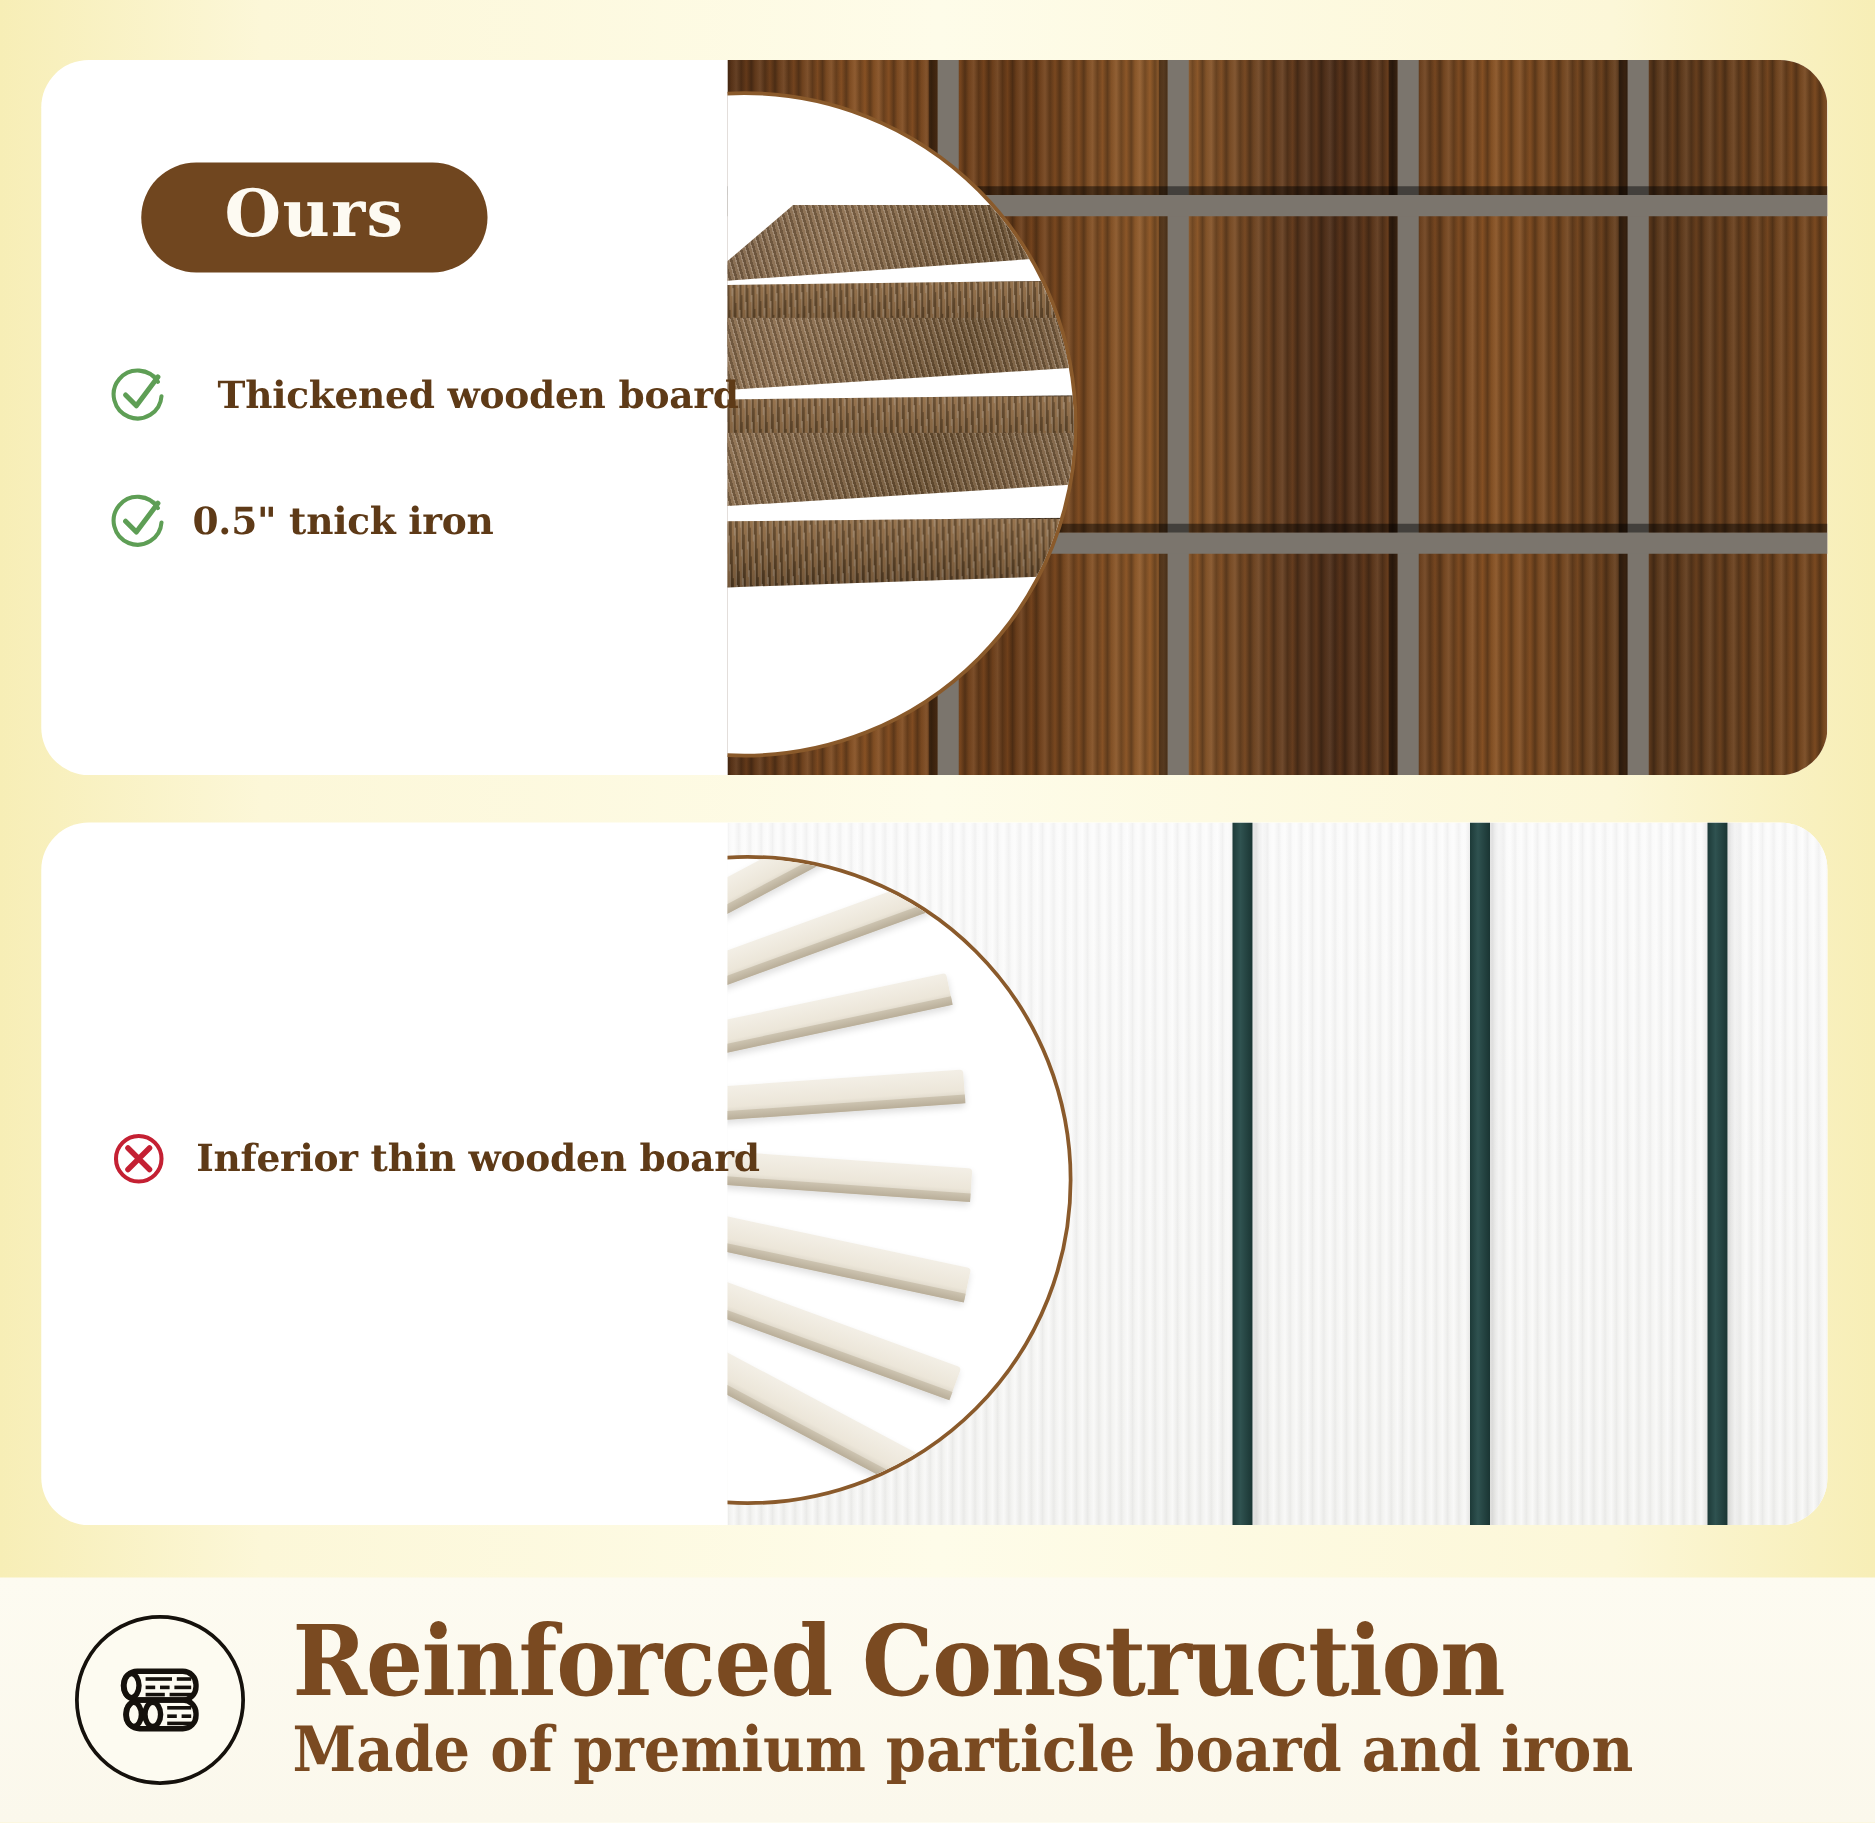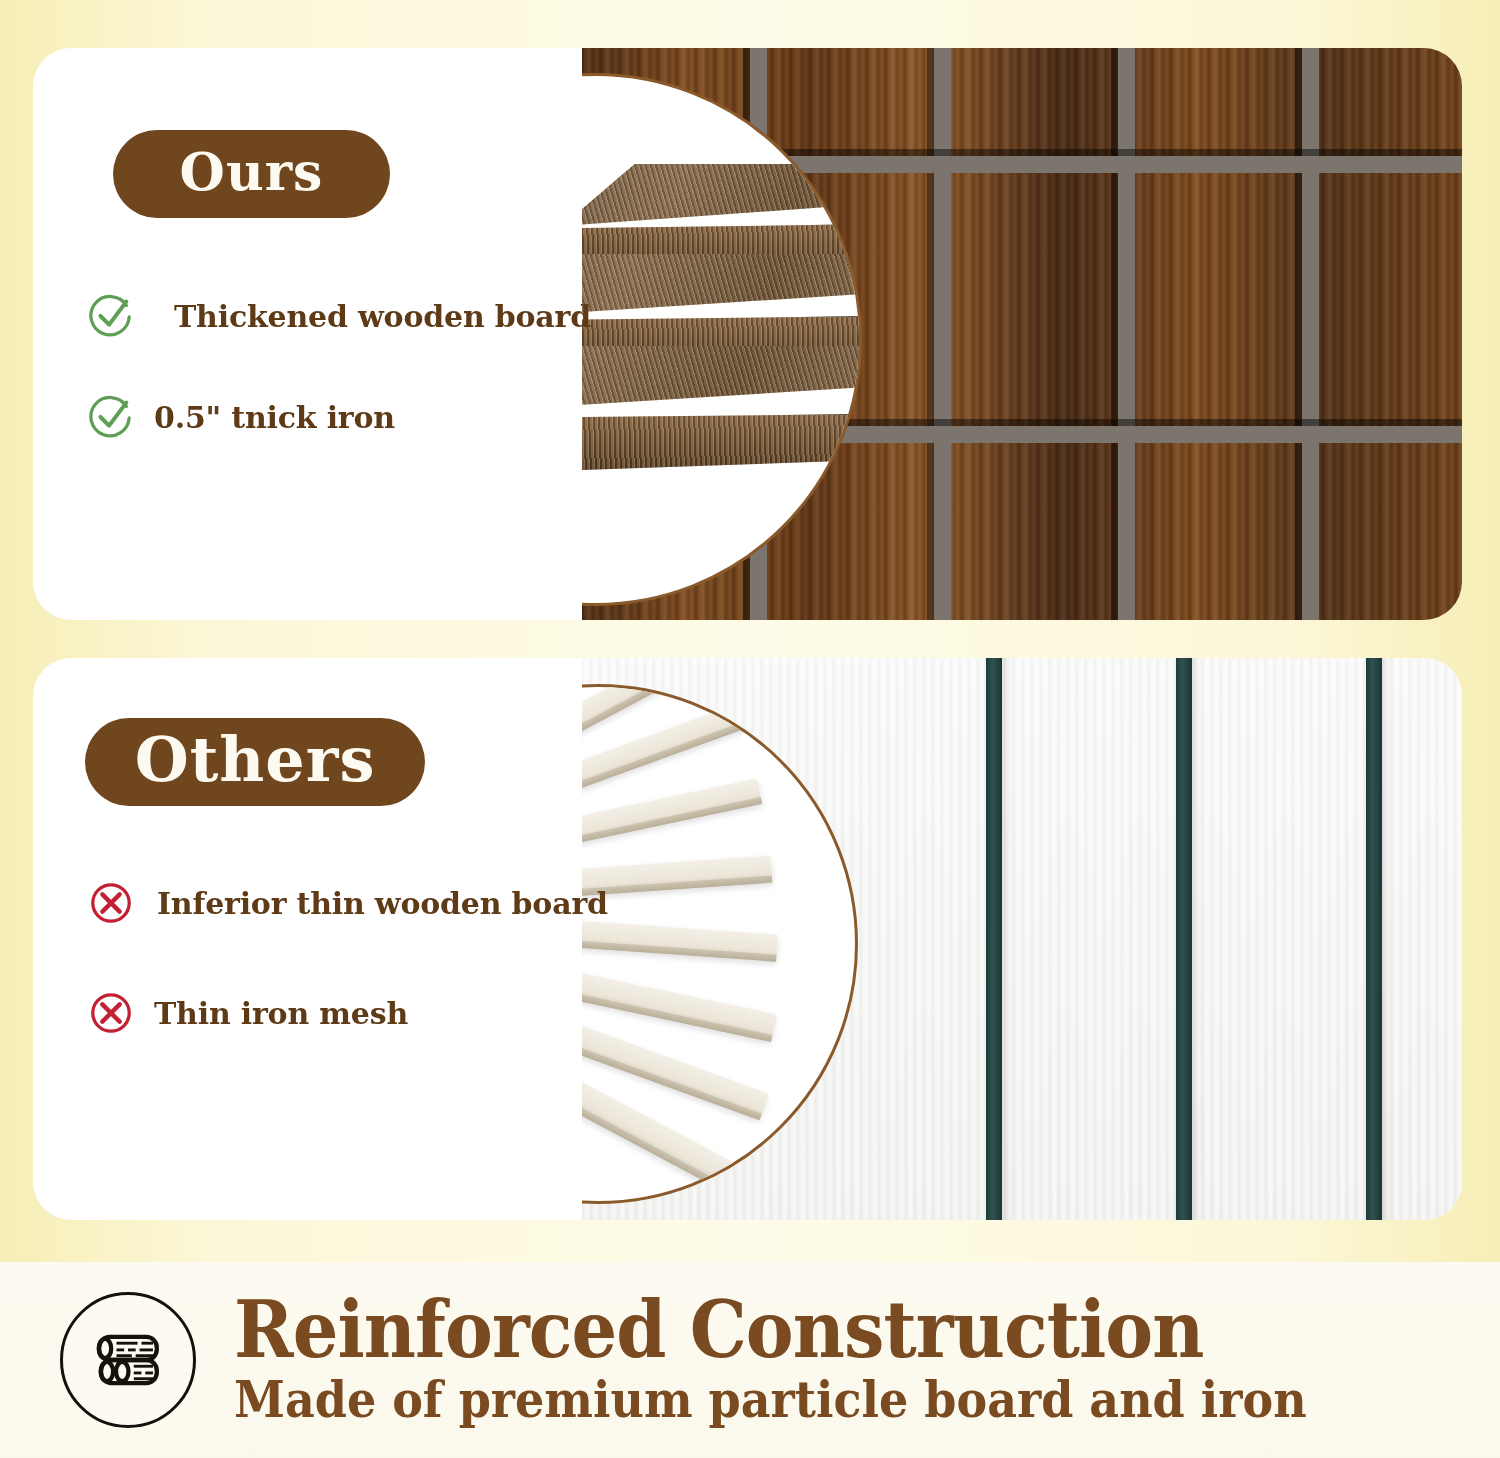--- a/index.html
+++ b/index.html
@@ -34,21 +34,21 @@
   .badge span { transform:translateY(-3px); }
 
   
   .feat { position:absolute; display:flex; align-items:center; gap:20px; }
   .feat .label {
     font-family:"DejaVu Serif", serif; font-weight:bold;
     font-size:30px; color:#5E3A17; white-space:nowrap; letter-spacing:-0.2px;
   }
   #feat-o-0 { left:88px; top:293px;gap:40px; }
   #feat-o-1 { left:88px; top:394px; }
-  #feat-x-0 { left:88px; top:880px;gap:23px; }
+  #feat-x-0 { left:88px; top:904px;gap:23px; }
   #feat-x-1 { left:88px; top:990px; }
 
   .mark { width:46px; height:46px; flex:0 0 46px; position:relative; }
   .mark svg { width:100%; height:100%; display:block; }
 
   
   .photo { position:absolute; right:0; top:0; width:880px; height:100%; overflow:hidden; }
 
   
   .bg-wood {
@@ -221,45 +221,32 @@
         <div class="sheet" style="left:50px; top:224px; width:386px; height:27px; transform:rotate(4deg);"></div>
         <div class="sheet" style="left:50px; top:256px; width:388px; height:28px; transform:rotate(12deg);"></div>
         <div class="sheet" style="left:50px; top:288px; width:390px; height:28px; transform:rotate(20deg);"></div>
         <div class="sheet" style="left:46px; top:320px; width:392px; height:30px; transform:rotate(28deg);"></div>
       </div>
     </div>
 
     <div class="card-left"></div>
   </div>
 
-  <div class="badge" id="badge-others">
-    <span>Others</span>
-  </div>
 
   <div class="feat" id="feat-x-0">
     <span class="mark">
       <svg viewBox="0 0 48 48">
         <circle cx="24" cy="24" r="19" fill="none" stroke="#C42033" stroke-width="3.4"></circle>
         <path d="M8 14 A20 20 0 0 1 20 5" fill="none" stroke="#C42033" stroke-width="2.2" stroke-linecap="round" opacity=".55"></path>
         <path d="M15 15 L33 33 M33 15 L15 33" fill="none" stroke="#C42033" stroke-width="4.6" stroke-linecap="round"></path>
       </svg>
     </span>
     <span class="label">Inferior thin wooden board</span>
   </div>
 
-  <div class="feat" id="feat-x-1">
-    <span class="mark">
-      <svg viewBox="0 0 48 48">
-        <circle cx="24" cy="24" r="19" fill="none" stroke="#C42033" stroke-width="3.4"></circle>
-        <path d="M8 14 A20 20 0 0 1 20 5" fill="none" stroke="#C42033" stroke-width="2.2" stroke-linecap="round" opacity=".55"></path>
-        <path d="M15 15 L33 33 M33 15 L15 33" fill="none" stroke="#C42033" stroke-width="4.6" stroke-linecap="round"></path>
-      </svg>
-    </span>
-    <span class="label">Thin iron mesh</span>
-  </div>
 
 </div>
 
 <div class="banner">
   <div class="logo-circle">
     <svg viewBox="0 0 100 100">
       <g fill="none" stroke="#15110c" stroke-width="4.5">
         <rect x="20" y="26" width="60" height="24" rx="11"></rect>
         <ellipse cx="26" cy="38" rx="6.5" ry="10"></ellipse>
         <rect x="22" y="50" width="58" height="24" rx="11"></rect>

